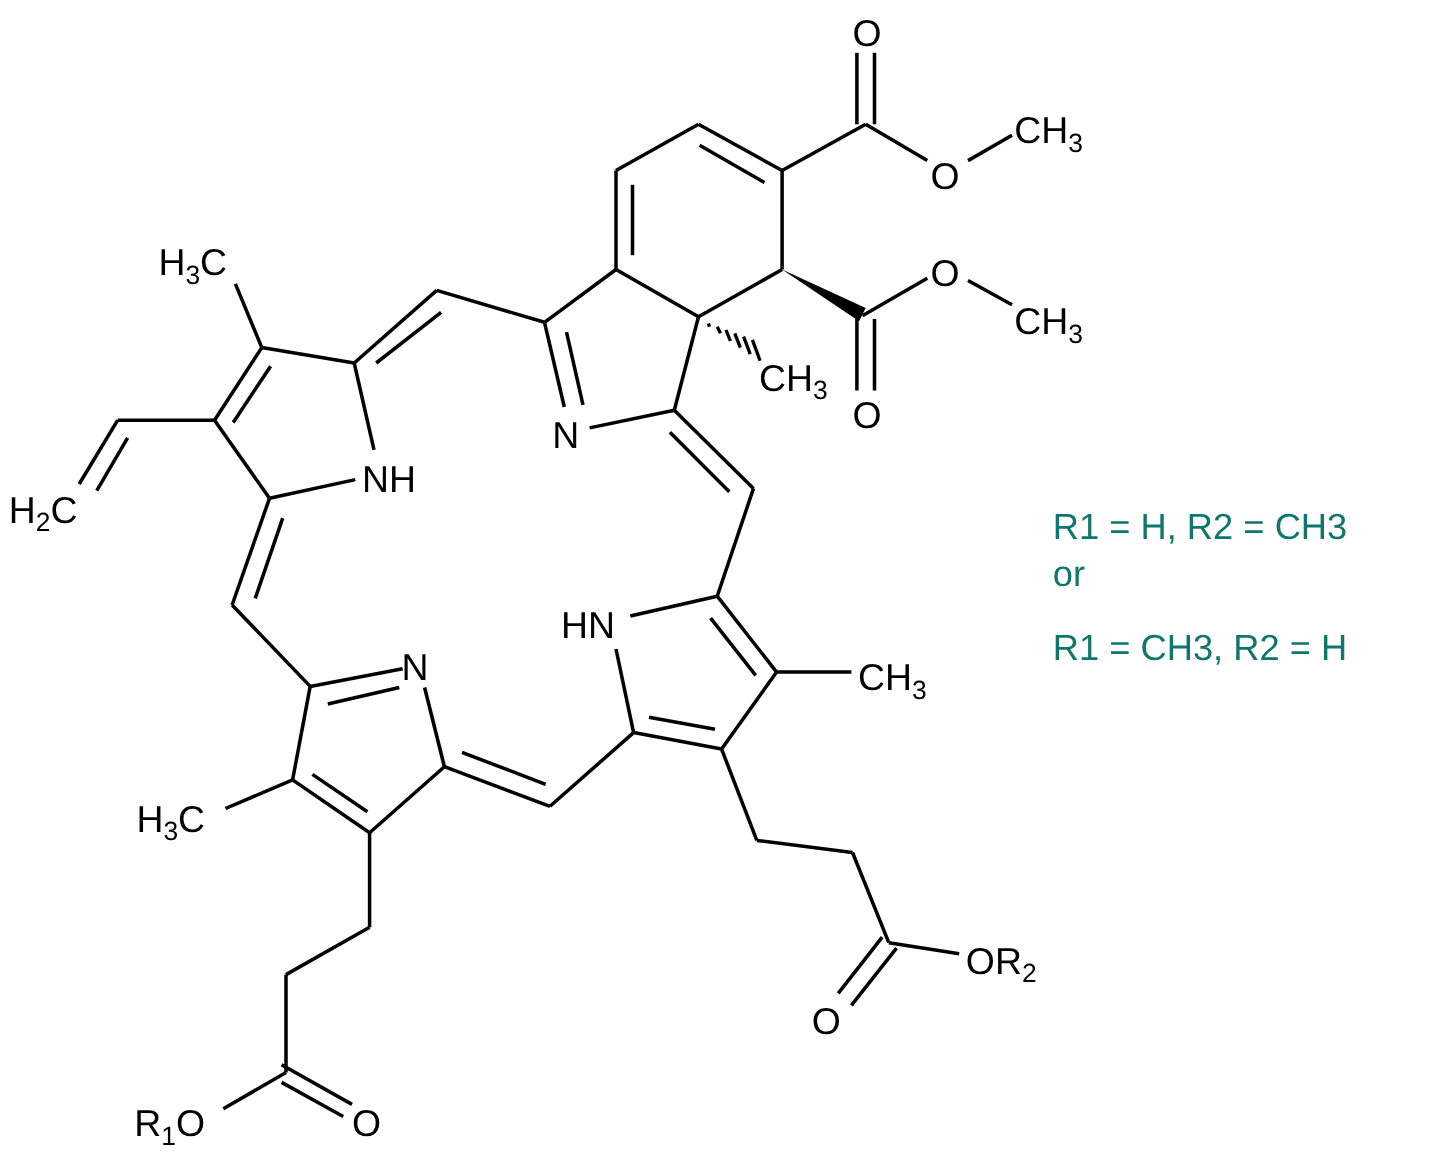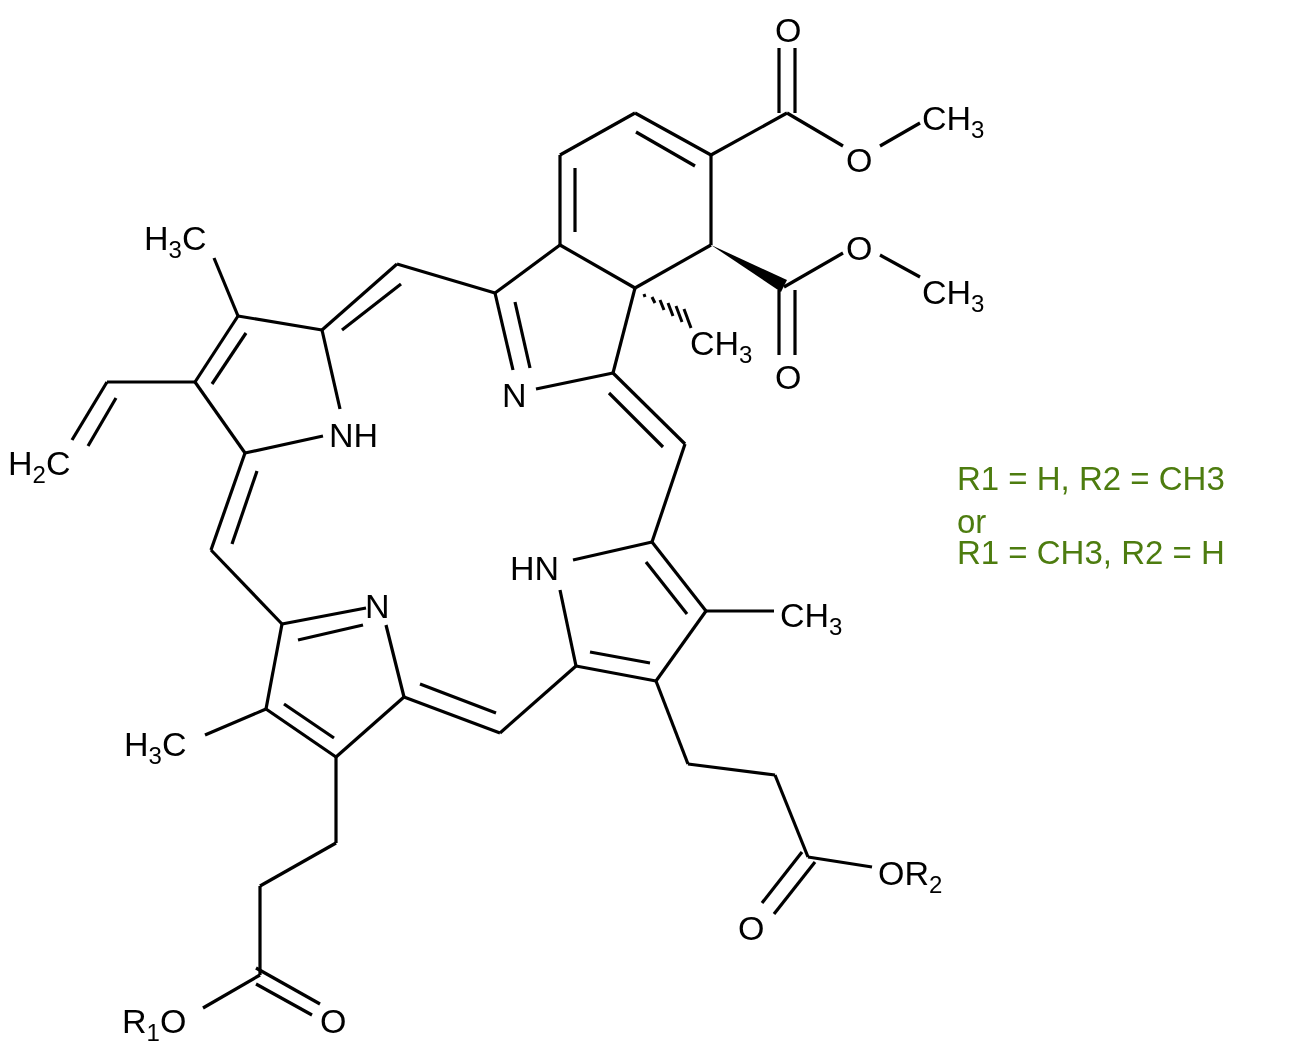--- a/index.html
+++ b/index.html
@@ -1,21 +1,21 @@
 <!DOCTYPE html>
 <html><head>
   <meta charset="utf-8">
   <style>
     html, body { margin: 0; padding: 0; background: #ffffff; }
     body { width: 1304px; height: 1052px; position: relative; overflow: hidden; }
     #molecule { position: absolute; left: 0; top: 0; }
     .bond { stroke: #000; stroke-width: 3.2; fill: none; stroke-linecap: butt; }
     .atom { font-family: "Liberation Sans", sans-serif; font-size: 34px; fill: #000; }
     .sub { font-size: 24px; }
-    .note { position: absolute; left: 957px; font-family: "Liberation Sans", sans-serif; font-size: 33px; color: #4d7c0f; line-height: 1; white-space: nowrap; }
+    .note { position: absolute; left: 957px; font-family: "Liberation Sans", sans-serif; font-size: 33px; color: #0f766e; line-height: 1; white-space: nowrap; }
   </style>
 </head>
 <body>
 
 <svg id="molecule" width="1304" height="1052" viewBox="0 0 1304 1052" xmlns="http://www.w3.org/2000/svg">
   <g>
 
     <line class="bond" x1="238" y1="316" x2="322" y2="330"></line>
     <line class="bond" x1="238" y1="316" x2="195" y2="382"></line>
     <line class="bond" x1="246" y1="333" x2="212" y2="384"></line>
@@ -134,13 +134,13 @@
     <text class="atom" x="775" y="389">O</text>
     <text class="atom" x="738" y="940">O</text>
     <text class="atom" x="878" y="885"><tspan>OR</tspan><tspan class="sub" dy="8">2</tspan></text>
     <text class="atom" x="320" y="1033">O</text>
     <text class="atom" x="122" y="1033"><tspan>R</tspan><tspan class="sub" dy="8">1</tspan><tspan dy="-8">O</tspan></text>
   </g>
 </svg>
 
 <div class="note" style="top:462px;">R1 = H, R2 = CH3</div>
 <div class="note" style="top:505px;">or</div>
-<div class="note" style="top:536px;">R1 = CH3, R2 = H</div>
+<div class="note" style="top:572px;">R1 = CH3, R2 = H</div>
 
 </body></html>

